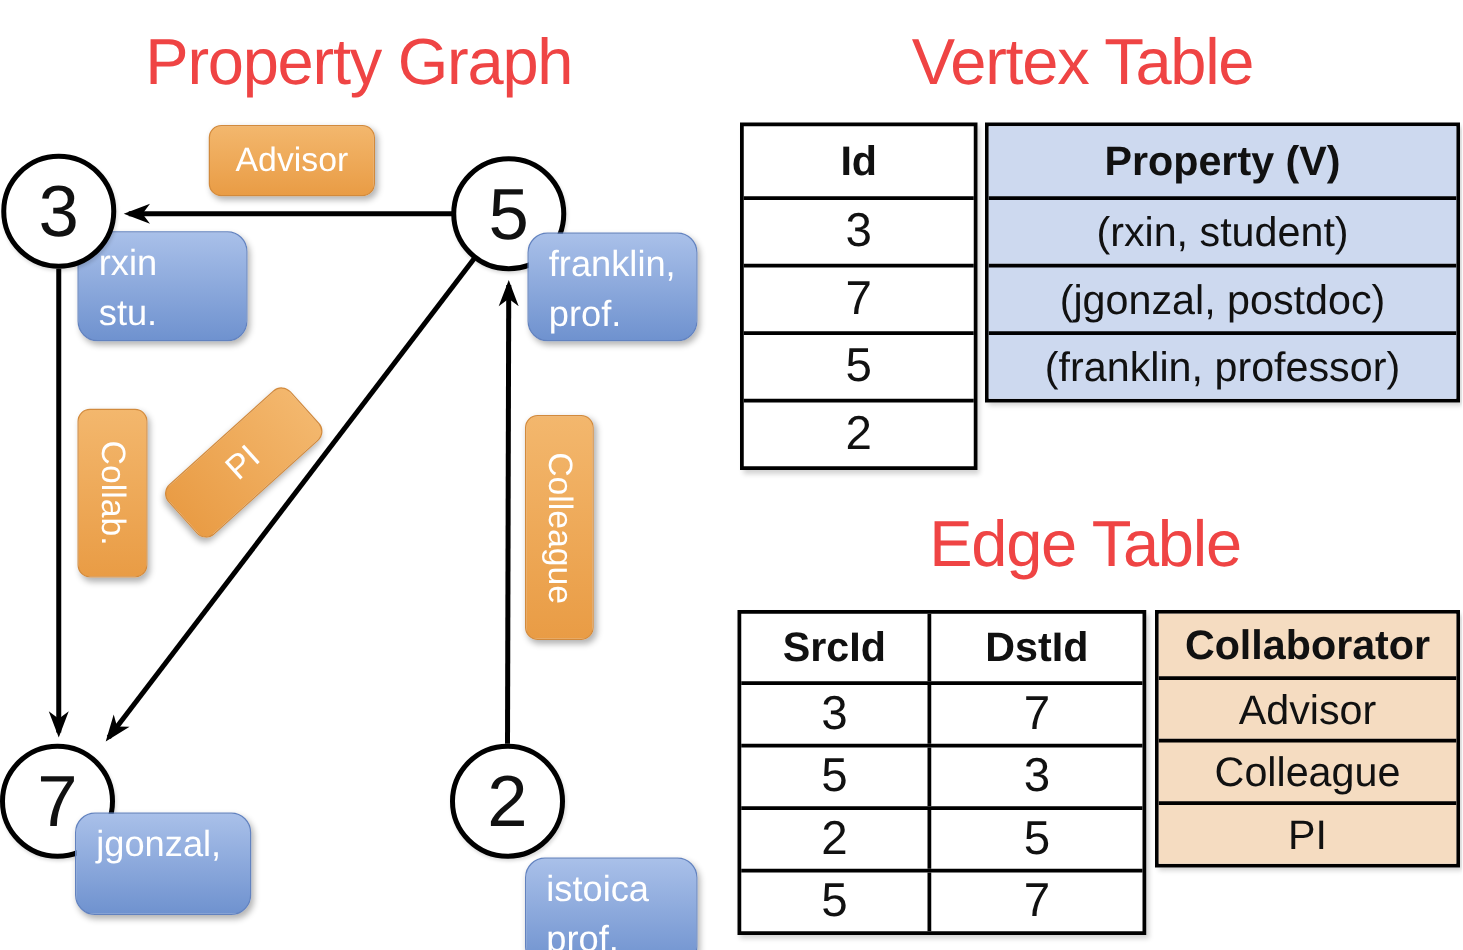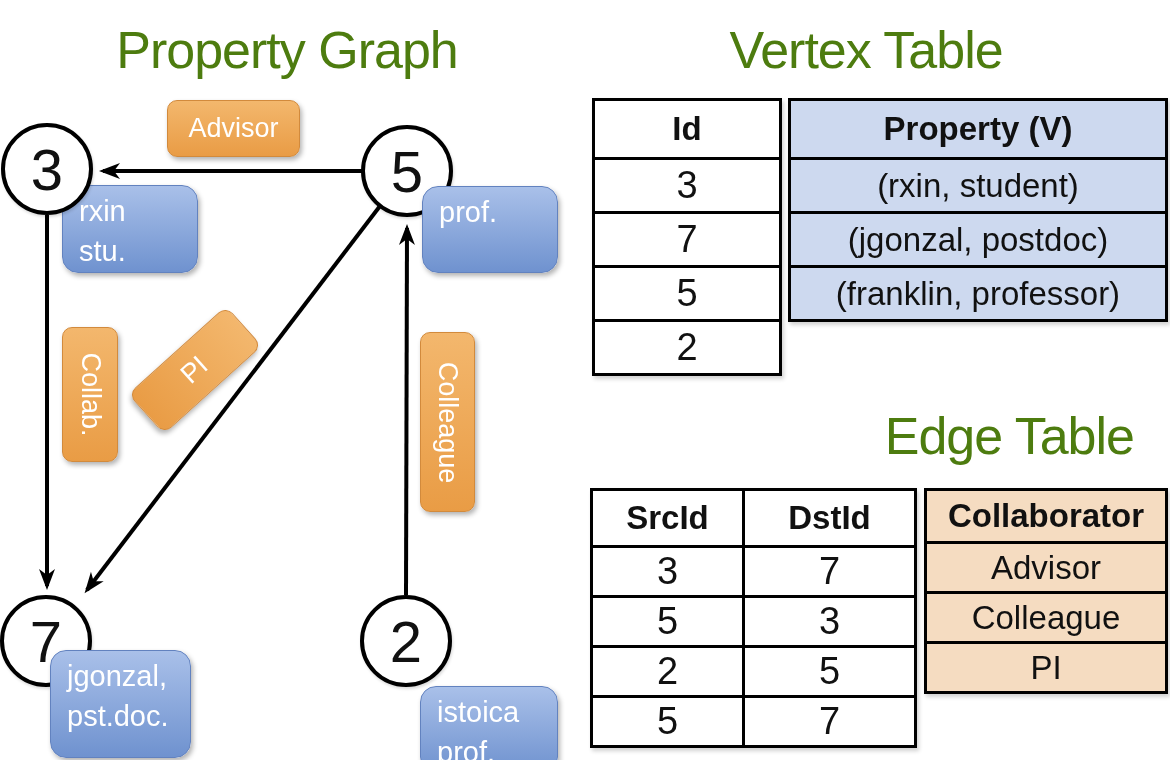--- a/index.html
+++ b/index.html
@@ -2,21 +2,21 @@
 <html style="--edge-label-top: #f3b76d; --edge-label-bottom: #e99c45; --edge-label-border: #d28a3c; --vertex-label-top: #a9c0e9; --vertex-label-bottom: #6f92cf; --vertex-label-border: #6282bf; --vertex-table-fill: #cdd9ef; --edge-table-fill: #f5dcc1; --line-color: #000000;"><head>
 <meta charset="utf-8">
 <style>
   html,body{margin:0;padding:0;background:#fff;}
   #stage{
     position:relative;width:1170px;height:760px;background:#ffffff;overflow:hidden;
     font-family:"Liberation Sans", sans-serif;color:#111;
   }
   .title{
     position:absolute;text-align:center;font-size:52px;letter-spacing:-1px;
-    color:#4d7c0f;white-space:nowrap;
+    color:#ef4444;white-space:nowrap;
   }
   
   #edge-svg{position:absolute;left:0;top:0;z-index:1;}
   .node{
     position:absolute;width:92px;height:92px;box-sizing:border-box;
     border:4px solid #000;border-radius:50%;background:#fff;z-index:2;
     display:flex;align-items:center;justify-content:center;
     font-size:58px;box-shadow:1px 2px 3px rgba(0,0,0,0.15);
   }
   .node.front{z-index:4;}
@@ -92,25 +92,25 @@
   </div>
   <div class="node" style="left:360px;top:595px;">
     <span>2</span>
   </div>
 
   <div class="vlabel" style="left:62px;top:185px;width:136px;height:88px;z-index:3;">
     <div>rxin</div>
     <div>stu.</div>
   </div>
   <div class="vlabel" style="left:422px;top:186px;width:136px;height:87px;">
+    <div>franklin,</div>
     <div>prof.</div>
   </div>
-  <div class="vlabel" style="left:50px;top:650px;width:141px;height:108px;">
+  <div class="vlabel" style="left:60px;top:650px;width:141px;height:82px;">
     <div>jgonzal,</div>
-    <div>pst.doc.</div>
   </div>
   <div class="vlabel" style="left:420px;top:686px;width:138px;height:87px;">
     <div>istoica</div>
     <div>prof.</div>
   </div>
 
   <div class="elabel" style="left:167px;top:100px;width:133px;height:57px;">
     <span>Advisor</span>
   </div>
   <div class="elabel" style="left:62px;top:327px;width:56px;height:135px;">
@@ -134,21 +134,21 @@
       <div class="cell num">2</div>
     </div>
     <div class="tcol blue-fill" id="vcol-prop" style="left:788px;top:98px;width:380px;">
       <div class="cell">Property (V)</div>
       <div class="cell">(rxin, student)</div>
       <div class="cell">(jgonzal, postdoc)</div>
       <div class="cell">(franklin, professor)</div>
     </div>
   </div>
 
-  <div class="title" style="left:602px;top:406px;width:532px;text-align:right;">Edge Table</div>
+  <div class="title" style="left:602px;top:406px;width:532px;">Edge Table</div>
 
   <div id="edge-table">
     <div class="tcol" id="edge-left" style="left:590px;top:488px;width:327px;text-align:right;">
       <div class="cell splitrow">
         <div class="sc">SrcId</div>
         <div class="sc">DstId</div>
       </div>
       <div class="cell splitrow num">
         <div class="sc">3</div>
         <div class="sc">7</div>

